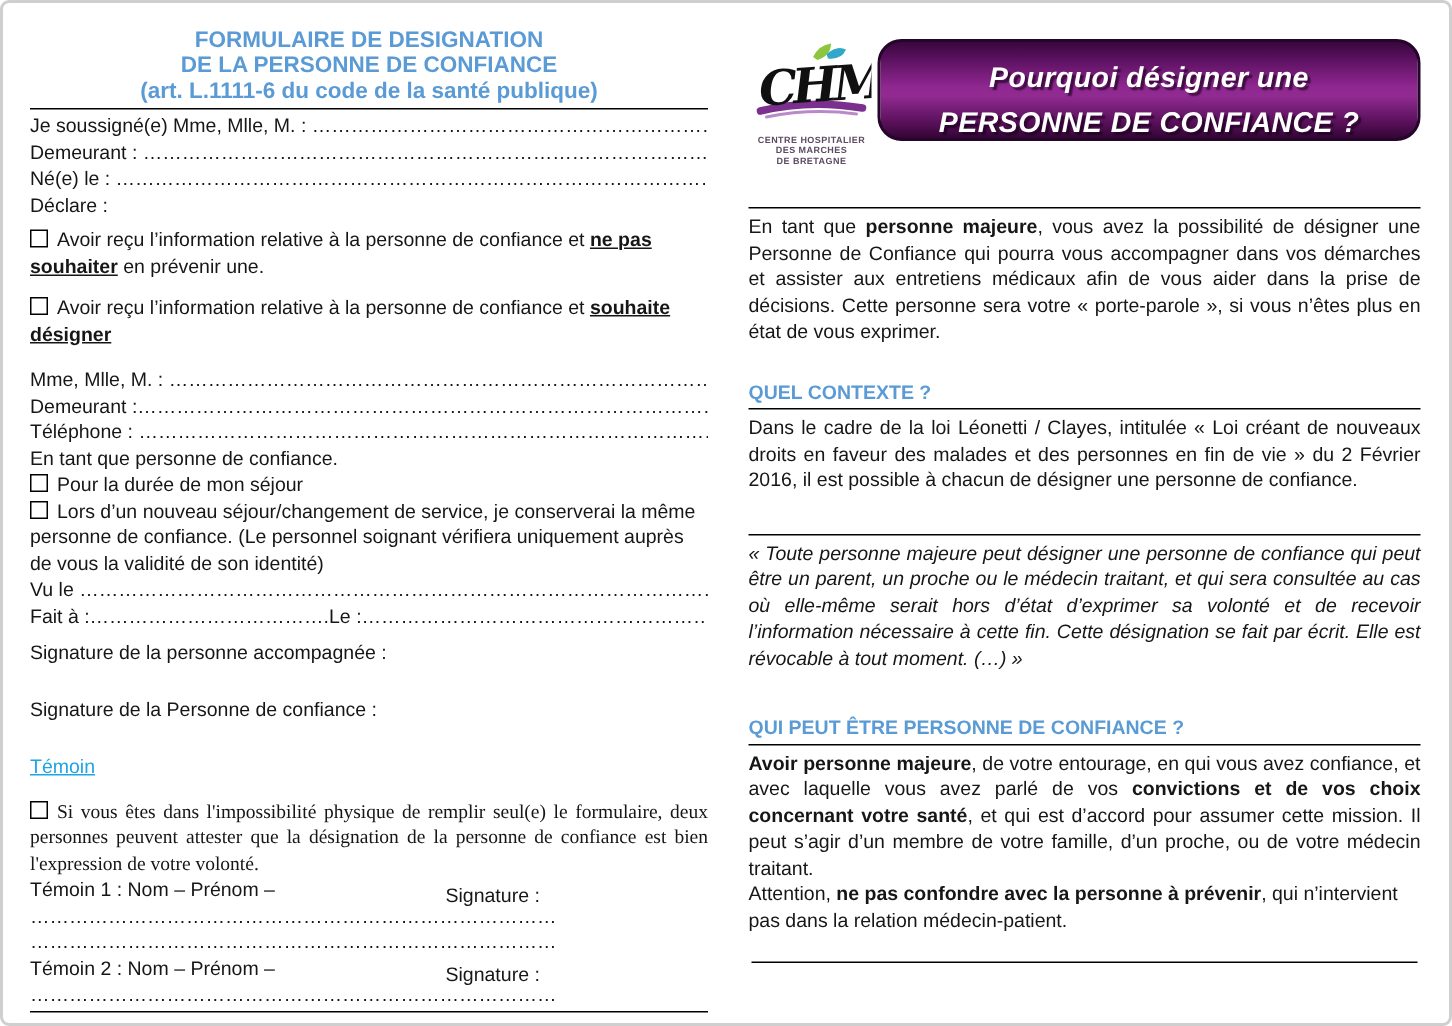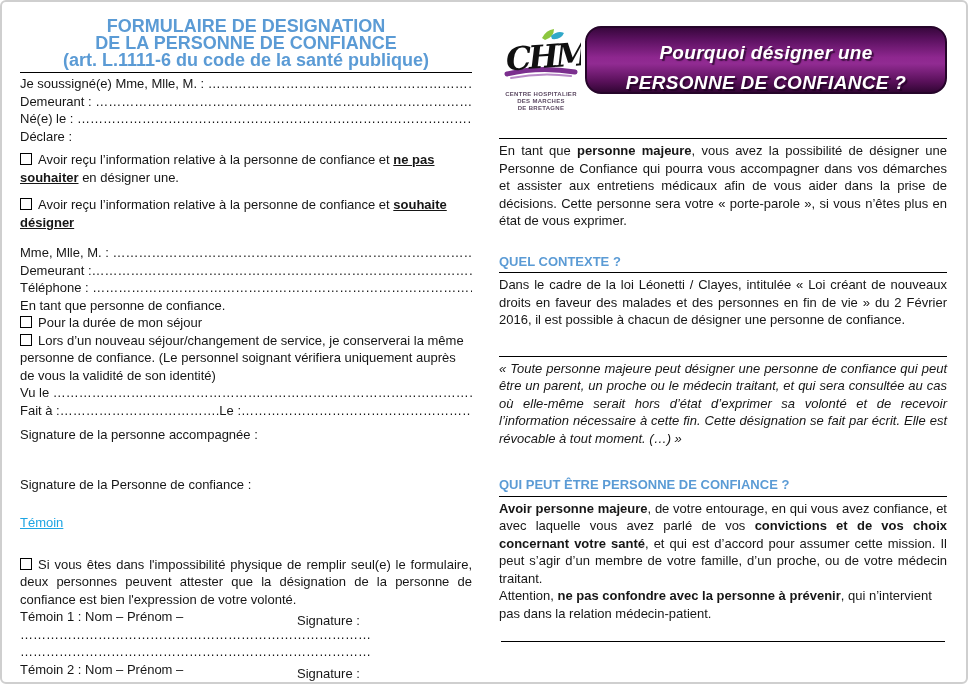--- a/index.html
+++ b/index.html
@@ -13,33 +13,33 @@
   .u { text-decoration:underline; }
   .i { font-style:italic; }
   .crop { white-space:nowrap; overflow:hidden; }
   .just { text-align:justify; }
 
   
   .col-left {
     position:absolute; left:18px; top:16px; width:452px;
     font-size:13px; line-height:17.5px;
   }
-  .form-title { text-align:center; font-weight:700; font-size:18px; line-height:17px; color:#5b9bd5; }
+  .form-title { text-align:center; font-weight:700; font-size:15px; line-height:17px; color:#5b9bd5; }
   .rule { border:none; border-top:1.6px solid #000; margin:3px 0 2px 0; }
   .opt { margin-top:6px; }
   .opt2 { margin-top:10px; }
   .person-block { margin-top:13px; }
   .checkbox {
     display:inline-block; width:10px; height:10px; border:1.5px solid #000;
     margin-right:6px; vertical-align:-1px; background:#fff;
   }
   .sig1 { margin-top:7px; }
-  .sig2 { margin-top:32px; }
+  .sig2 { margin-top:20px; }
   .temoin-heading { margin-top:21px; color:#1ea5e3; font-weight:400; text-decoration:underline; }
-  .witness-intro { margin-top:24px; }
+  .witness-intro { margin-top:12px;font-family:Liberation Serif, serif; }
   .sig-row { position:relative; }
   .sig-row .sig-label { position:absolute; left:277px; top:4px; }
   .w-dots { width:352px; }
   .end-rule { border:none; border-top:1.5px solid #000; margin:2px 0 0 0; }
 
   
   .col-right {
     position:absolute; left:497px; top:24px; width:448px;
     font-size:13px; line-height:17.5px;
   }
@@ -74,21 +74,21 @@
       <div>DE LA PERSONNE DE CONFIANCE</div>
       <div>(art. L.1111-6 du code de la santé publique)</div>
     </div>
     <hr class="rule">
 
     <div class="crop">Je soussigné(e) Mme, Mlle, M. : ………………………………………………………………………………</div>
     <div class="crop">Demeurant : ……………………………………………………………………………………………………..</div>
     <div class="crop">Né(e) le : …………………………………………………………………………………………………………</div>
     <div>Déclare :</div>
 
-    <div class="opt"><span class="checkbox"></span><span><span>Avoir reçu l’information relative à la personne de confiance et </span><span class="b u">ne pas souhaiter</span><span> en désigner une.</span></span></div>
+    <div class="opt"><span class="checkbox"></span><span><span>Avoir reçu l’information relative à la personne de confiance et </span><span class="b u">ne pas souhaiter</span><span> en prévenir une.</span></span></div>
 
     <div class="opt2"><span class="checkbox"></span><span><span>Avoir reçu l’information relative à la personne de confiance et </span><span class="b u">souhaite désigner</span></span></div>
 
     <div class="person-block">
       <div class="crop">Mme, Mlle, M. : ……………………………………………………………………………………………………</div>
       <div class="crop">Demeurant :………………………………………………………………………………………………………</div>
       <div class="crop">Téléphone : ………………………………………………………………………………………………………</div>
       <div>En tant que personne de confiance.</div>
       <div><span class="checkbox"></span><span>Pour la durée de mon séjour</span></div>
       <div><span class="checkbox"></span><span>Lors d’un nouveau séjour/changement de service, je conserverai la même personne de confiance. (Le personnel soignant vérifiera uniquement auprès de vous la validité de son identité)</span></div>

